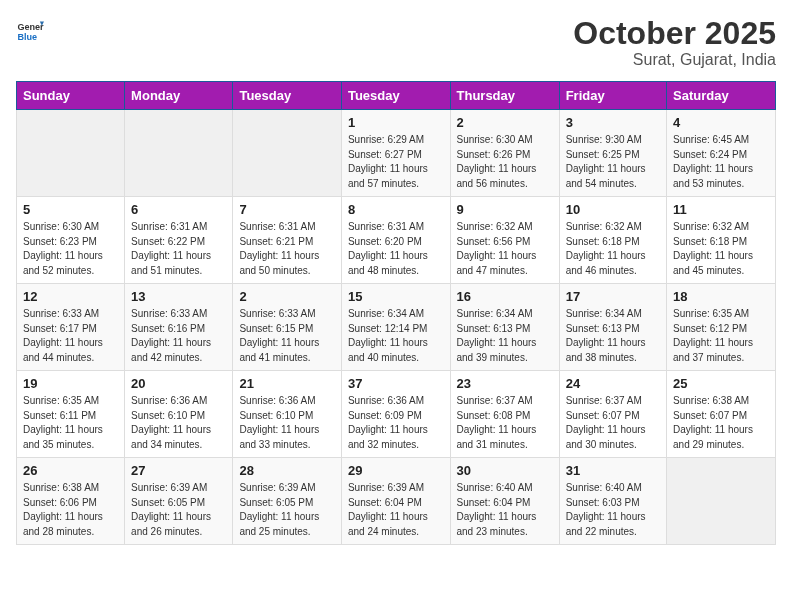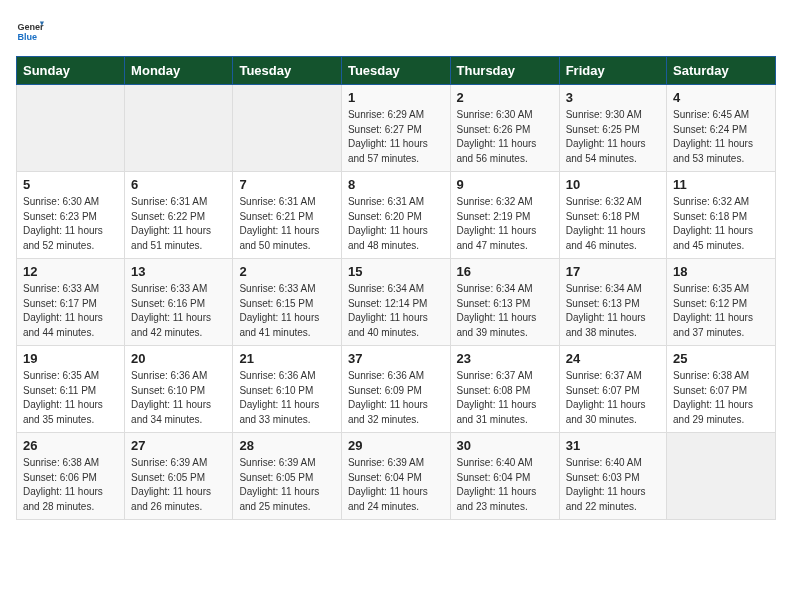--- a/index.html
+++ b/index.html
@@ -37,21 +37,21 @@
     .location-title {
       font-size: 16px;
       color: #555;
     }
     .calendar {
       width: 100%;
       border-collapse: collapse;
       border: 1px solid #ccc;
     }
     .calendar th {
-      background-color: #14532d;
+      background-color: #a21caf;
       color: #fff;
       text-align: left;
       padding: 6px 6px;
       font-size: 13px;
       font-weight: bold;
       border: 1px solid #1a5a9a;
     }
     .calendar td {
       vertical-align: top;
       padding: 5px 6px;
@@ -86,20 +86,24 @@
 </head>
 <body>
 
 <div class="header">
   <div class="logo">
     <svg class="logo-icon" viewBox="0 0 40 40" xmlns="http://www.w3.org/2000/svg">
       <text x="2" y="20" font-size="13" font-weight="bold" fill="#333" font-family="Arial">General</text>
       <text x="2" y="34" font-size="13" font-weight="bold" fill="#1a6fc4" font-family="Arial">Blue</text>
       <polygon points="34,8 40,8 37,14" fill="#2c6fad"></polygon>
     </svg>
+  </div>
+  <div class="title-block">
+    <div class="month-title">October 2025</div>
+    <div class="location-title">Surat, Gujarat, India</div>
   </div>
 </div>
 
 <table class="calendar">
   <thead>
     <tr>
     <th>Sunday</th>
         <th>Monday</th>
         <th>Tuesday</th>
         <th>Tuesday</th>
@@ -159,21 +163,21 @@
         </td>
         <td>
           <div class="day-number">8</div>
           <div class="day-info">Sunrise: 6:31 AM
 Sunset: 6:20 PM
 Daylight: 11 hours and 48 minutes.</div>
         </td>
         <td>
           <div class="day-number">9</div>
           <div class="day-info">Sunrise: 6:32 AM
-Sunset: 2:19 PM
+Sunset: 6:56 PM
 Daylight: 11 hours and 47 minutes.</div>
         </td>
         <td>
           <div class="day-number">10</div>
           <div class="day-info">Sunrise: 6:32 AM
 Sunset: 6:18 PM
 Daylight: 11 hours and 46 minutes.</div>
         </td>
         <td>
           <div class="day-number">11</div>

